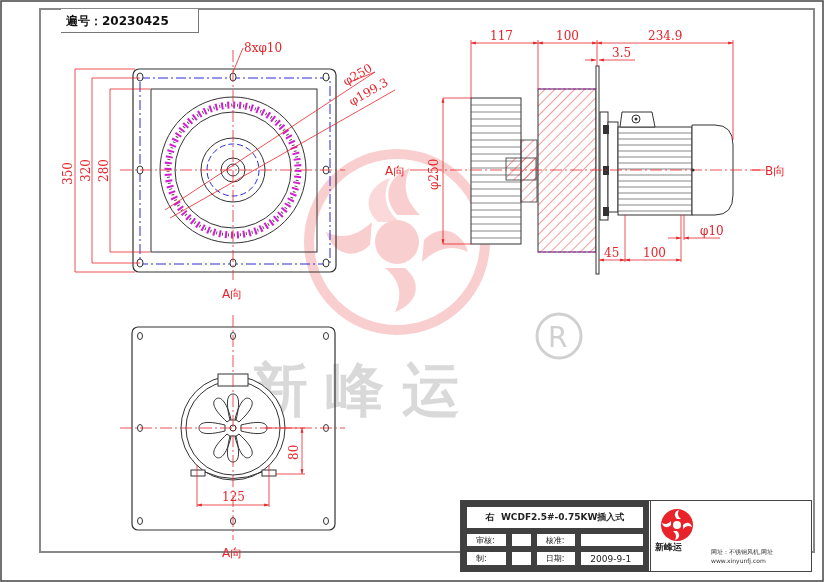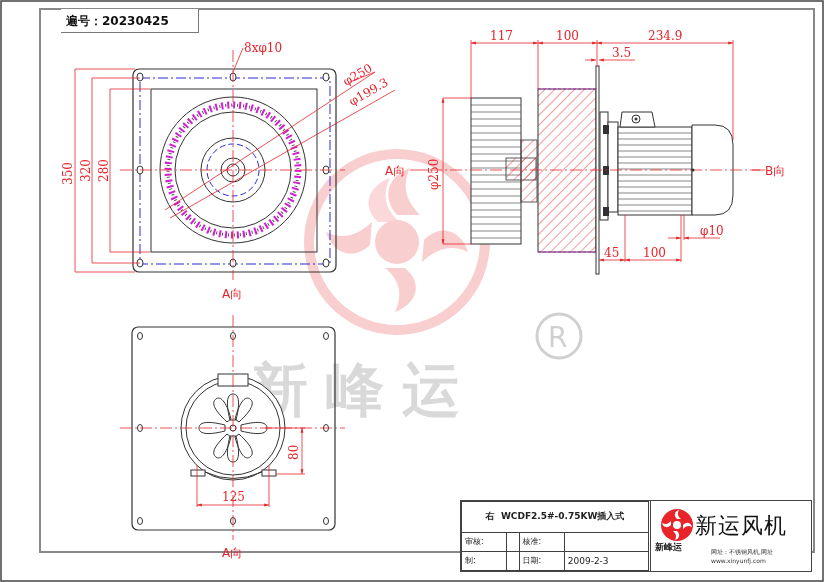--- a/index.html
+++ b/index.html
@@ -4,21 +4,21 @@
 <style>
   html,body{margin:0;padding:0;background:#fff;}
   body{width:824px;height:582px;position:relative;overflow:hidden;font-family:"DejaVu Serif",serif;}
   #sheet{position:absolute;left:0;top:0;width:824px;height:582px;}
   .dim{font-family:"DejaVu Serif",serif;font-size:12px;fill:#e8232a;}
   .lbl{font-family:"DejaVu Sans",sans-serif;font-size:12px;fill:#e8232a;}
   .drawing-no{position:absolute;left:40px;top:9px;width:138px;height:24px;border:1px solid #777;border-top:none;border-left:none;background:#fff;
     font-family:"DejaVu Sans",sans-serif;font-size:12px;font-weight:bold;line-height:24px;padding-left:5px;box-sizing:border-box;color:#111;margin-left:21px;}
   .title-block{position:absolute;left:460px;top:500px;width:350px;height:70px;border:1px solid #444;background:#fff;}
   .tb-table{position:absolute;left:0;top:0;width:188px;height:70px;border-collapse:collapse;}
-  .tb-table td{border:1px solid #404040;font-family:"DejaVu Sans",sans-serif;font-size:8px;padding:0 3px;height:12px;color:#222;}
+  .tb-table td{border:6px solid #404040;font-family:"DejaVu Sans",sans-serif;font-size:8px;padding:0 9px;height:12px;color:#222;}
   .tb-title{font-size:9px !important;text-align:center;height:20px !important;font-weight:bold;}
   .brand{position:absolute;left:189px;top:0;width:161px;height:70px;border-left:1px solid #444;}
   .brand-name{position:absolute;left:44px;top:10px;font-family:"DejaVu Sans",sans-serif;font-size:22px;color:#111;letter-spacing:1px;}
   .brand-mini{position:absolute;left:4px;top:40px;font-family:"DejaVu Sans",sans-serif;font-size:9px;font-weight:bold;color:#222;}
   .brand-url{position:absolute;left:60px;top:56px;font-family:"DejaVu Sans",sans-serif;font-size:6px;color:#333;}
   .brand-web{position:absolute;left:60px;top:47px;font-family:"DejaVu Sans",sans-serif;font-size:6px;color:#333;}
 </style>
 </head>
 <body>
 
@@ -283,34 +283,33 @@
     <tr>
       <td>审核:</td>
       <td></td>
       <td>核准:</td>
       <td></td>
     </tr>
     <tr>
       <td>制:</td>
       <td></td>
       <td>日期:</td>
-      <td style="font-size:9px">2009-2-3</td>
+      <td style="font-size:9px">2009-9-1</td>
     </tr>
   </tbody>
       </table>
   <div class="brand">
     <svg width="36" height="36" viewBox="0 0 36 36" style="position:absolute;left:8px;top:6px;">
       <circle cx="18" cy="18" r="16" fill="#e8232a"></circle>
       <circle cx="18" cy="18" r="4" fill="#fff"></circle>
       <g fill="#fff">
         <path d="M18,12 C14,8 16,4 20,3 C18,7 19,9 22,12 Z"></path>
         <path d="M24,18 C28,14 32,16 33,20 C29,18 27,19 24,22 Z"></path>
         <path d="M18,24 C22,28 20,32 16,33 C18,29 17,27 14,24 Z"></path>
         <path d="M12,18 C8,22 4,20 3,16 C7,18 9,17 12,14 Z"></path>
       </g>
     </svg>
     <span class="brand-mini">新峰运</span>
-    <span class="brand-name">新运风机</span>
     <span class="brand-web">网址：不锈钢风机,网址</span>
     <span class="brand-url">www.xinyunfj.com</span>
   </div>
 </div>
 </div>
 
 </body></html>

